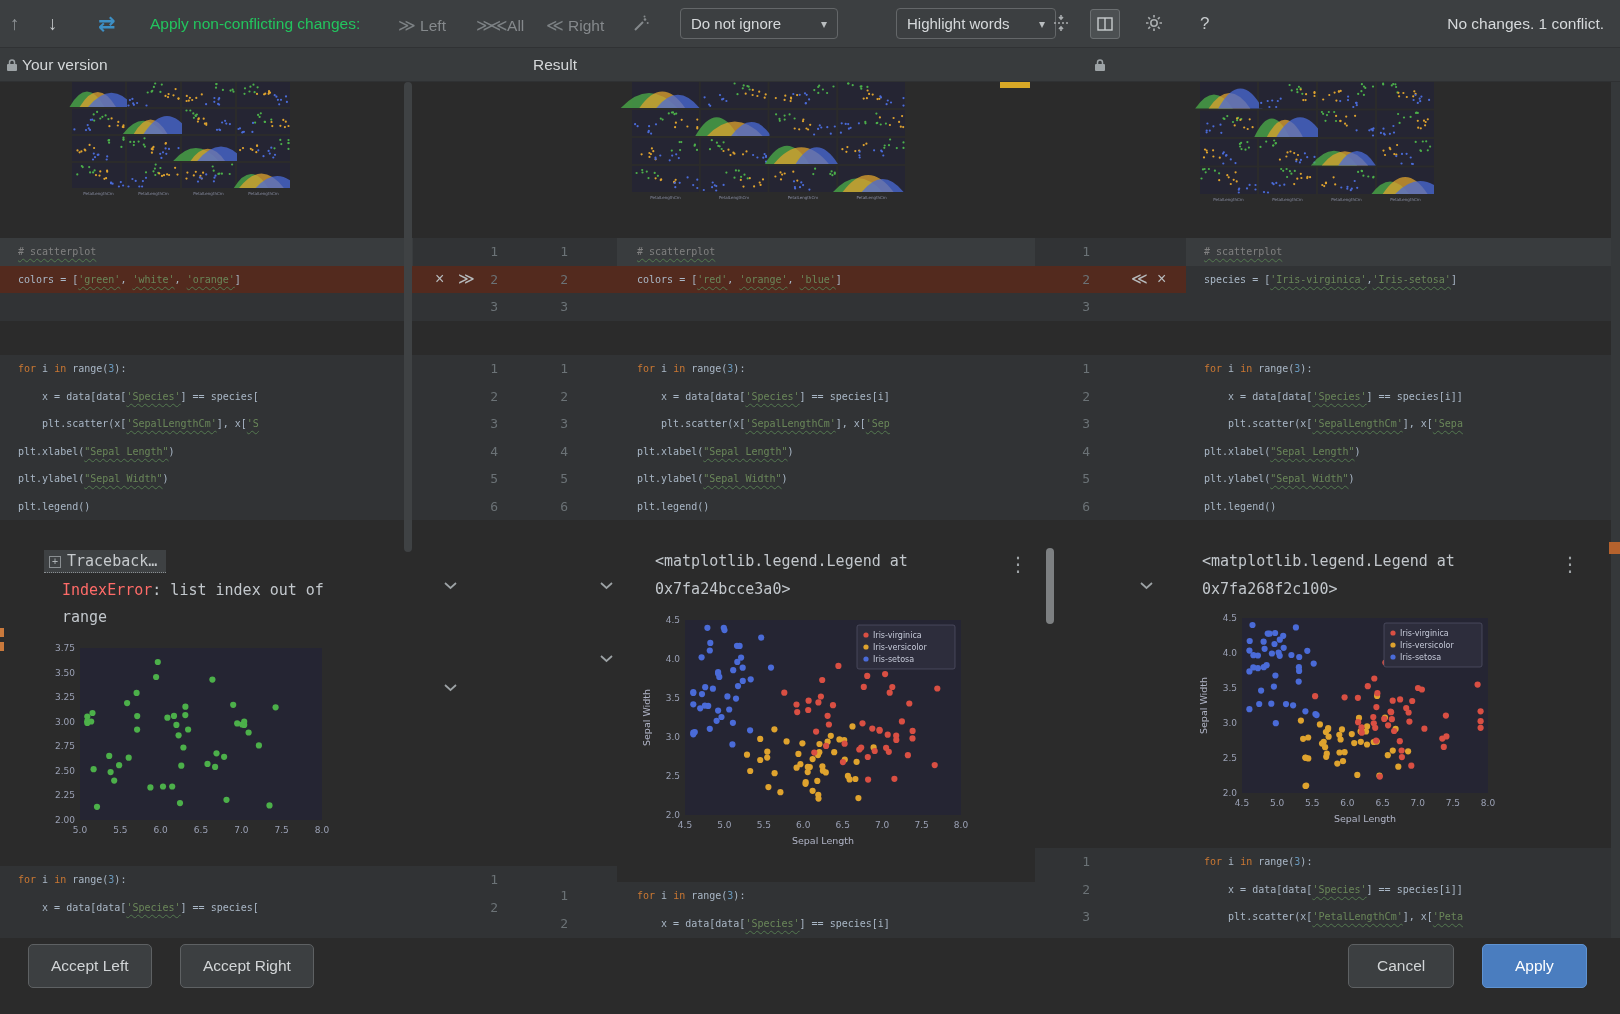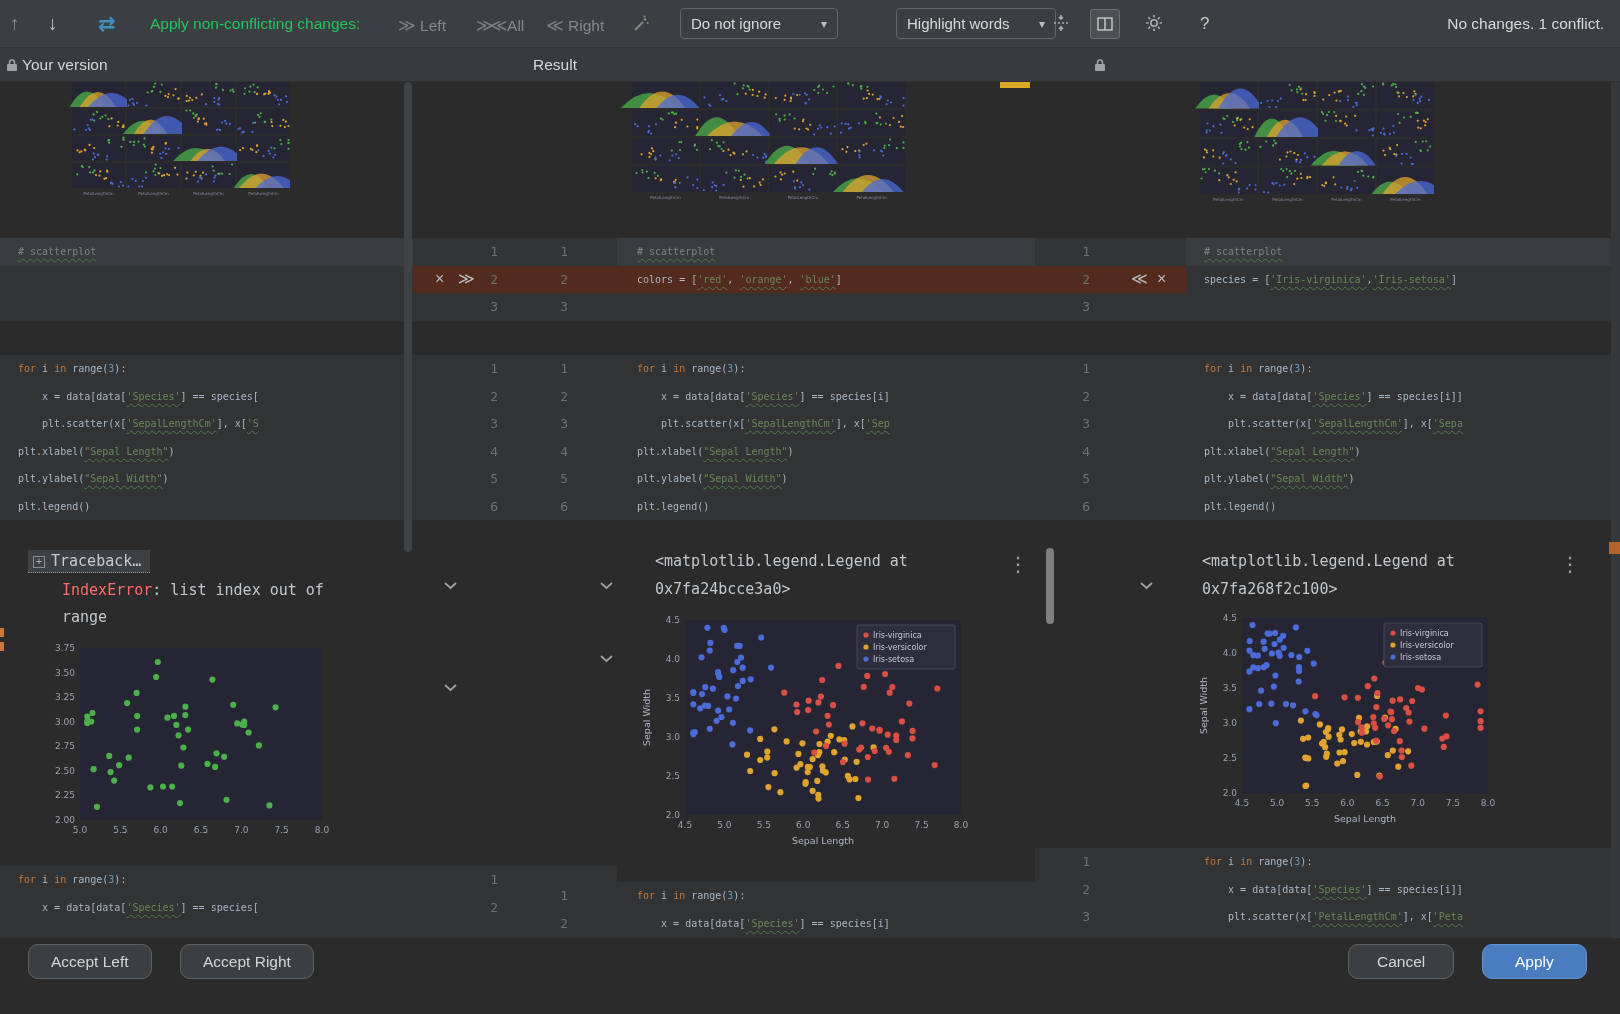--- a/index.html
+++ b/index.html
@@ -69,21 +69,21 @@
   .codeline.conflict{background:#532a1e}
   .tk-kw{color:#cc7832}
   .tk-num{color:#6897bb}
   .tk-str{color:#6a8759;text-decoration:underline wavy #54784f;text-decoration-thickness:1px;text-underline-offset:3px}
   .tk-com{color:#808080;text-decoration:underline wavy #54784f;text-decoration-thickness:1px;text-underline-offset:3px}
 
   .outcell{position:absolute;left:0;width:100%}
   #out-left{top:468px;height:388px}
   #out-mid{top:466px;height:390px}
   #out-right{top:466px;height:390px}
-  .trace-chip{position:absolute;left:28px;top:0;background:#3e4143;border-bottom:1px dotted #8a8f92;
+  .trace-chip{position:absolute;left:44px;top:0;background:#3e4143;border-bottom:1px dotted #8a8f92;
     padding:2px 9px 2px 5px;font-family:"DejaVu Sans Mono",monospace;font-size:15px;color:#c6cacd;cursor:pointer}
   .plusbox{display:inline-block;width:12px;height:12px;border:1px solid #8a8f92;color:#aeb3b6;font-size:10px;
     line-height:10px;text-align:center;margin-right:6px;vertical-align:1px}
   .trace-msg{position:absolute;left:62px;top:27px;width:288px;font-family:"DejaVu Sans Mono",monospace;
     font-size:15px;line-height:27px;color:#c2c7cc}
   .err{color:#ff6b68}
   .out-line{font-family:"DejaVu Sans Mono",monospace;font-size:15px;line-height:27.5px;color:#c2c7cc;white-space:pre}
   #out-mid .out-line{margin-left:38px}
   #out-right .out-line{margin-left:16px}
   .plot{position:absolute}
@@ -105,21 +105,21 @@
   
   .sb-left-thumb{position:absolute;left:404px;top:0;width:8px;height:470px;background:#3f4244;border-radius:4px}
   .sb-mid-thumb{position:absolute;left:1046px;top:466px;width:8px;height:76px;background:#7d8082;border-radius:4px}
   .sb-right-track{position:absolute;left:1611px;top:0;width:9px;height:856px;background:#35383a}
   .sb-right-marker{position:absolute;left:1609px;top:460px;width:11px;height:12px;background:#b5622d}
   .edge-marker{position:absolute;left:0;width:4px;height:9px;background:#c9793c}
   .em1{top:546px}.em2{top:560px}
 
   
   .bottombar{position:absolute;left:0;top:938px;width:1620px;height:76px;background:#2b2b2b}
-  .btn{position:absolute;top:6px;height:35px;border:1px solid #5e6163;border-radius:10px;background:#3c3f41;
+  .btn{position:absolute;top:6px;height:44px;border:1px solid #5e6163;border-radius:5px;background:#3c3f41;
     color:#d2d5d7;font-size:15.5px;padding:0 22px;font-family:inherit;cursor:pointer}
   .b-al{left:28px}
   .b-ar{left:180px}
   .b-cancel{left:1348px;padding:0 28px}
   .b-apply{left:1482px;background:#4a7dbf;border-color:#5f93d2;color:#fff;padding:0 32px}
 </style>
 </head>
 <body>
 
 <div class="app">
@@ -480,20 +480,21 @@
             <path d="M 173.8 106.0 Q 191.0 77.8 208.2 106.0 Z" fill="#4cb04a" opacity="0.75"></path>
             <path d="M 179.1 106.0 Q 201.4 77.2 223.8 106.0 Z" fill="#dfa32e" opacity="0.75"></path>
             <path d="M 195.7 106.0 Q 217.2 81.9 238.7 106.0 Z" fill="#4a6bd8" opacity="0.75"></path>
             <text x="38.5" y="113" font-size="4" fill="#8a8fa5" text-anchor="middle" font-family="DejaVu Sans, sans-serif">PetalLengthCm</text>
             <text x="93.5" y="113" font-size="4" fill="#8a8fa5" text-anchor="middle" font-family="DejaVu Sans, sans-serif">PetalLengthCm</text>
             <text x="148.5" y="113" font-size="4" fill="#8a8fa5" text-anchor="middle" font-family="DejaVu Sans, sans-serif">PetalLengthCm</text>
             <text x="203.5" y="113" font-size="4" fill="#8a8fa5" text-anchor="middle" font-family="DejaVu Sans, sans-serif">PetalLengthCm</text>
           </svg></div>
       <div class="codecell cc1 first-lite" id="code-left-1">
           <div class="codeline"><span class="tk-com"># scatterplot</span></div>
+          <div class="codeline conflict">colors = [<span class="tk-str">'green'</span>, <span class="tk-str">'white'</span>, <span class="tk-str">'orange'</span>]</div>
         </div>
       <div class="codecell cc2" id="code-left-2">
           <div class="codeline"><span class="tk-kw">for</span> i <span class="tk-kw">in</span> range(<span class="tk-num">3</span>):</div>
           <div class="codeline">    x = data[data[<span class="tk-str">'Species'</span>] == species[</div>
           <div class="codeline">    plt.scatter(x[<span class="tk-str">'SepalLengthCm'</span>], x[<span class="tk-str">'S</span></div>
           <div class="codeline">plt.xlabel(<span class="tk-str">"Sepal Length"</span>)</div>
           <div class="codeline">plt.ylabel(<span class="tk-str">"Sepal Width"</span>)</div>
           <div class="codeline">plt.legend()</div>
         </div>
       <div class="outcell" id="out-left">

